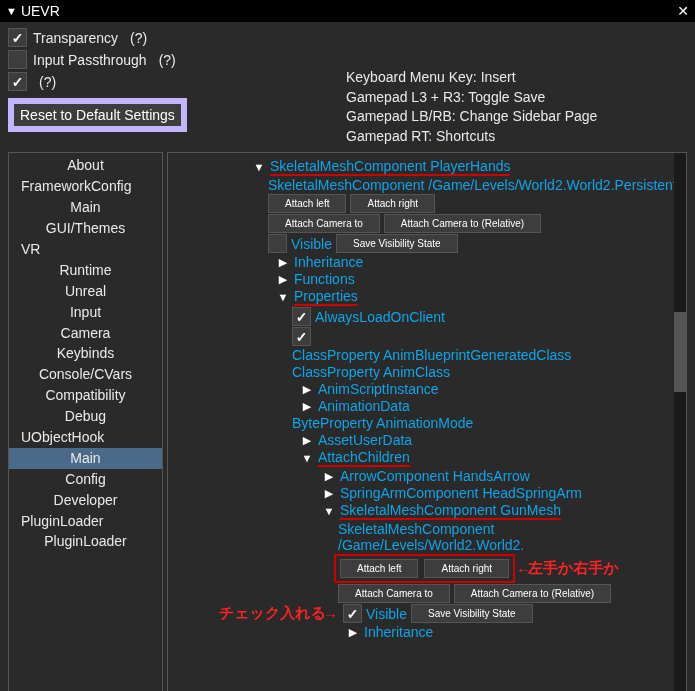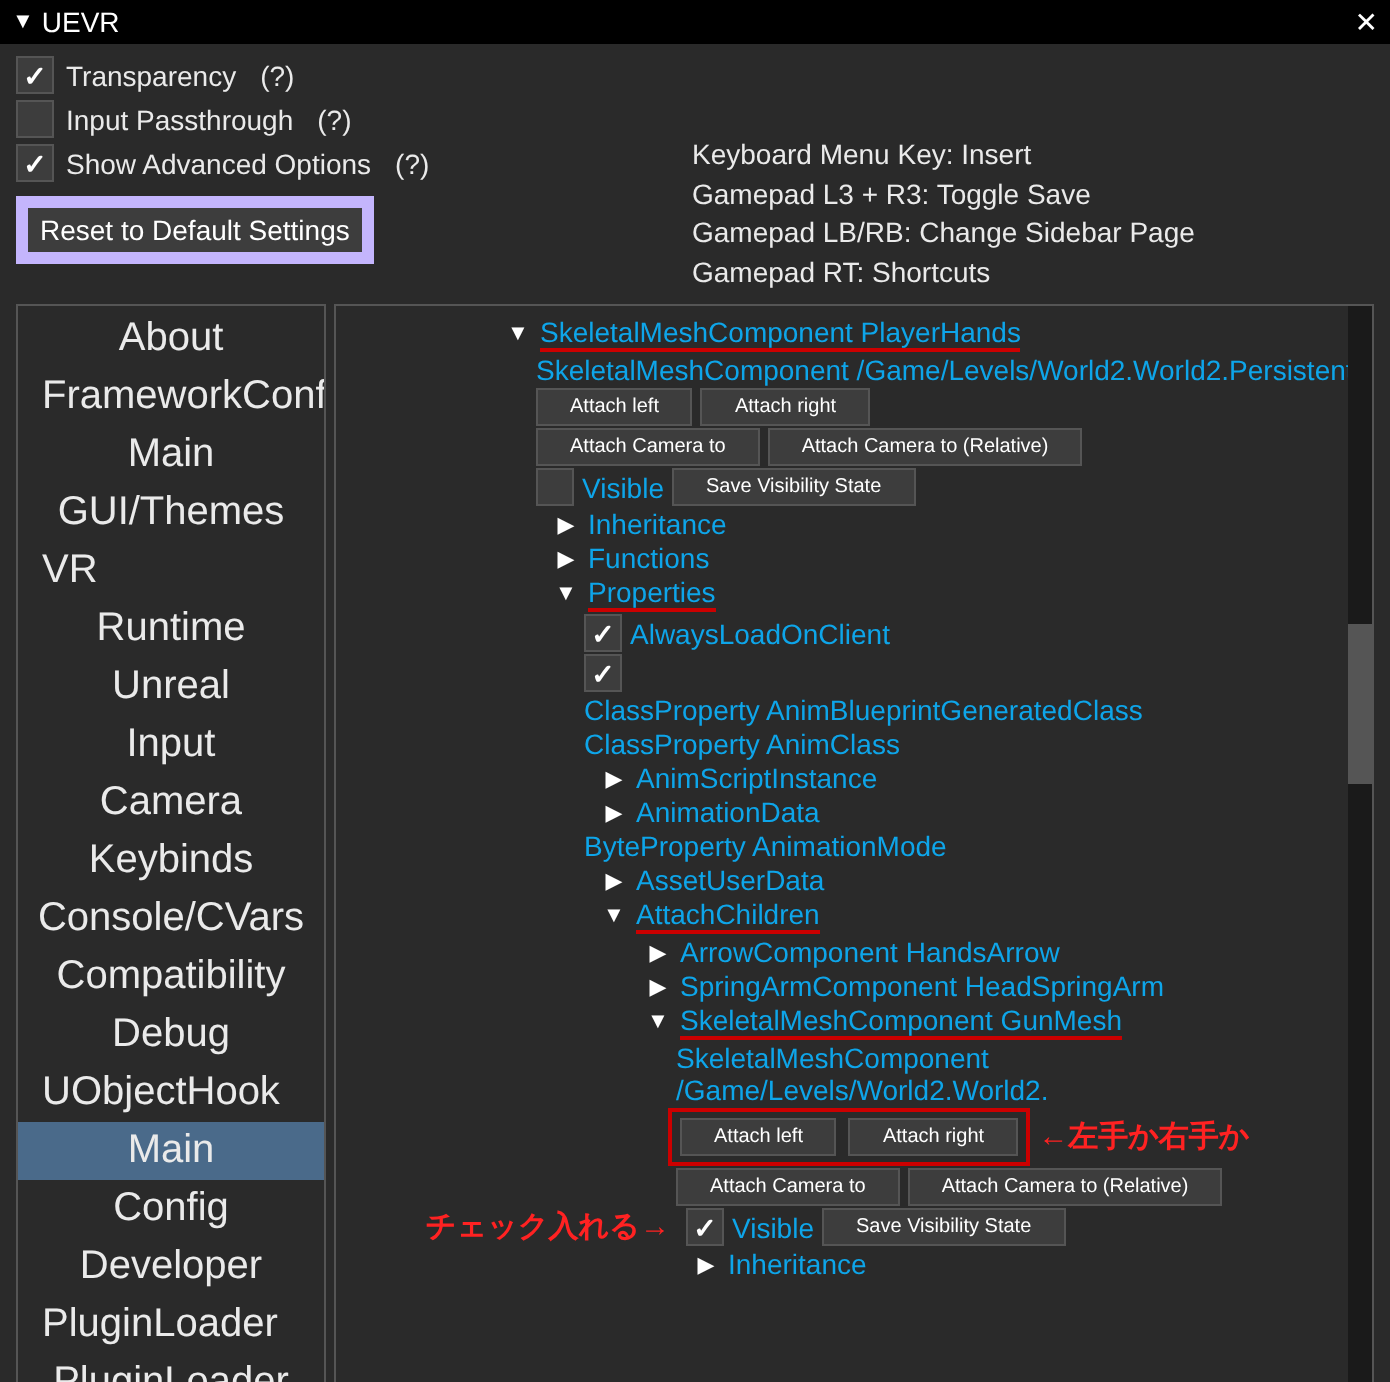--- a/index.html
+++ b/index.html
@@ -10,31 +10,31 @@
 .titlebar .close { color: #fff; font-size: 14px; cursor: pointer; }
 .top { display: flex; padding: 6px 8px 6px 8px; gap: 8px; }
 .top-left { flex: 0 0 330px; }
 .top-right { flex: 1; line-height: 1.4; font-size: 14px; margin-top: 40px; }
 .chk-row { display: flex; align-items: center; gap: 6px; margin-bottom: 3px; }
 .chk { width: 19px; height: 19px; background: #3d3d3d; border: 1px solid #555; display: flex; align-items: center; justify-content: center; cursor: pointer; }
 .chk.on::after { content: "✓"; color: #fff; font-weight: bold; font-size: 14px; }
 .btn-reset { background: #3d3d3d; border: 6px solid #c4b5fd; color: #fff; padding: 3px 6px; cursor: pointer; margin-top: 4px; font-size: 14px; }
 .main { display: flex; height: calc(691px - 22px - 100px); padding: 0 8px; gap: 4px; }
 .sidebar { width: 155px; border: 1px solid #555; overflow-y: auto; padding: 2px 0; }
-.sidebar .itm { padding: 1px 0; text-align: center; cursor: pointer; font-size: 20px; line-height: 1.35; }
+.sidebar .itm { padding: 1px 0; text-align: center; cursor: pointer; font-size: 14px; line-height: 1.35; }
 .sidebar .itm.left { text-align: left; padding-left: 12px; }
 .sidebar .itm.sel { background: #4a6a8a; }
 .content { flex: 1; border: 1px solid #555; overflow-y: auto; padding: 4px 6px; }
 .row { display: flex; align-items: center; gap: 4px; margin: 1px 0; flex-wrap: wrap; }
 .arr { width: 14px; display: inline-flex; justify-content: center; color: #fff; font-size: 11px; cursor: pointer; }
 .btn { background: #3d3d3d; border: 1px solid #555; color: #fff; padding: 2px 16px; cursor: pointer; font-size: 10px; line-height: 1.3; }
 .txt { color: #0ea5e9; }
 .underline-red { border-bottom: 2px solid #c00; padding-bottom: 0; }
 .box-red { border: 2px solid #c00; padding: 3px 4px; display: inline-flex; gap: 6px; }
-.ann { color: #f22; font-weight: bold; font-size: 15px; }
+.ann { color: #f22; font-weight: bold; font-size: 15px; font-family: Liberation Mono, monospace; }
 .sb { position: absolute; right: 0; top: 0; bottom: 0; width: 12px; background: #1a1a1a; }
 .sb-thumb { position: absolute; right: 0; width: 12px; background: #555; }
 </style>
 </head>
 <body>
 
 <div class="titlebar">
   <span class="tri">▼</span>
   <span class="ttl">UEVR</span>
   <span class="close">✕</span>
@@ -47,21 +47,20 @@
       <span>Transparency</span>
       <span style="margin-left:6px">(?)</span>
     </div>
     <div class="chk-row">
       <div class="chk"></div>
       <span>Input Passthrough</span>
       <span style="margin-left:6px">(?)</span>
     </div>
     <div class="chk-row">
       <div class="chk on"></div>
-      <span>Show Advanced Options</span>
       <span style="margin-left:6px">(?)</span>
     </div>
     <button class="btn-reset">Reset to Default Settings</button>
   </div>
   <div class="top-right">
     <div>Keyboard Menu Key: Insert</div>
     <div>Gamepad L3 + R3: Toggle Save</div>
     <div>Gamepad LB/RB: Change Sidebar Page</div>
     <div>Gamepad RT: Shortcuts</div>
   </div>

